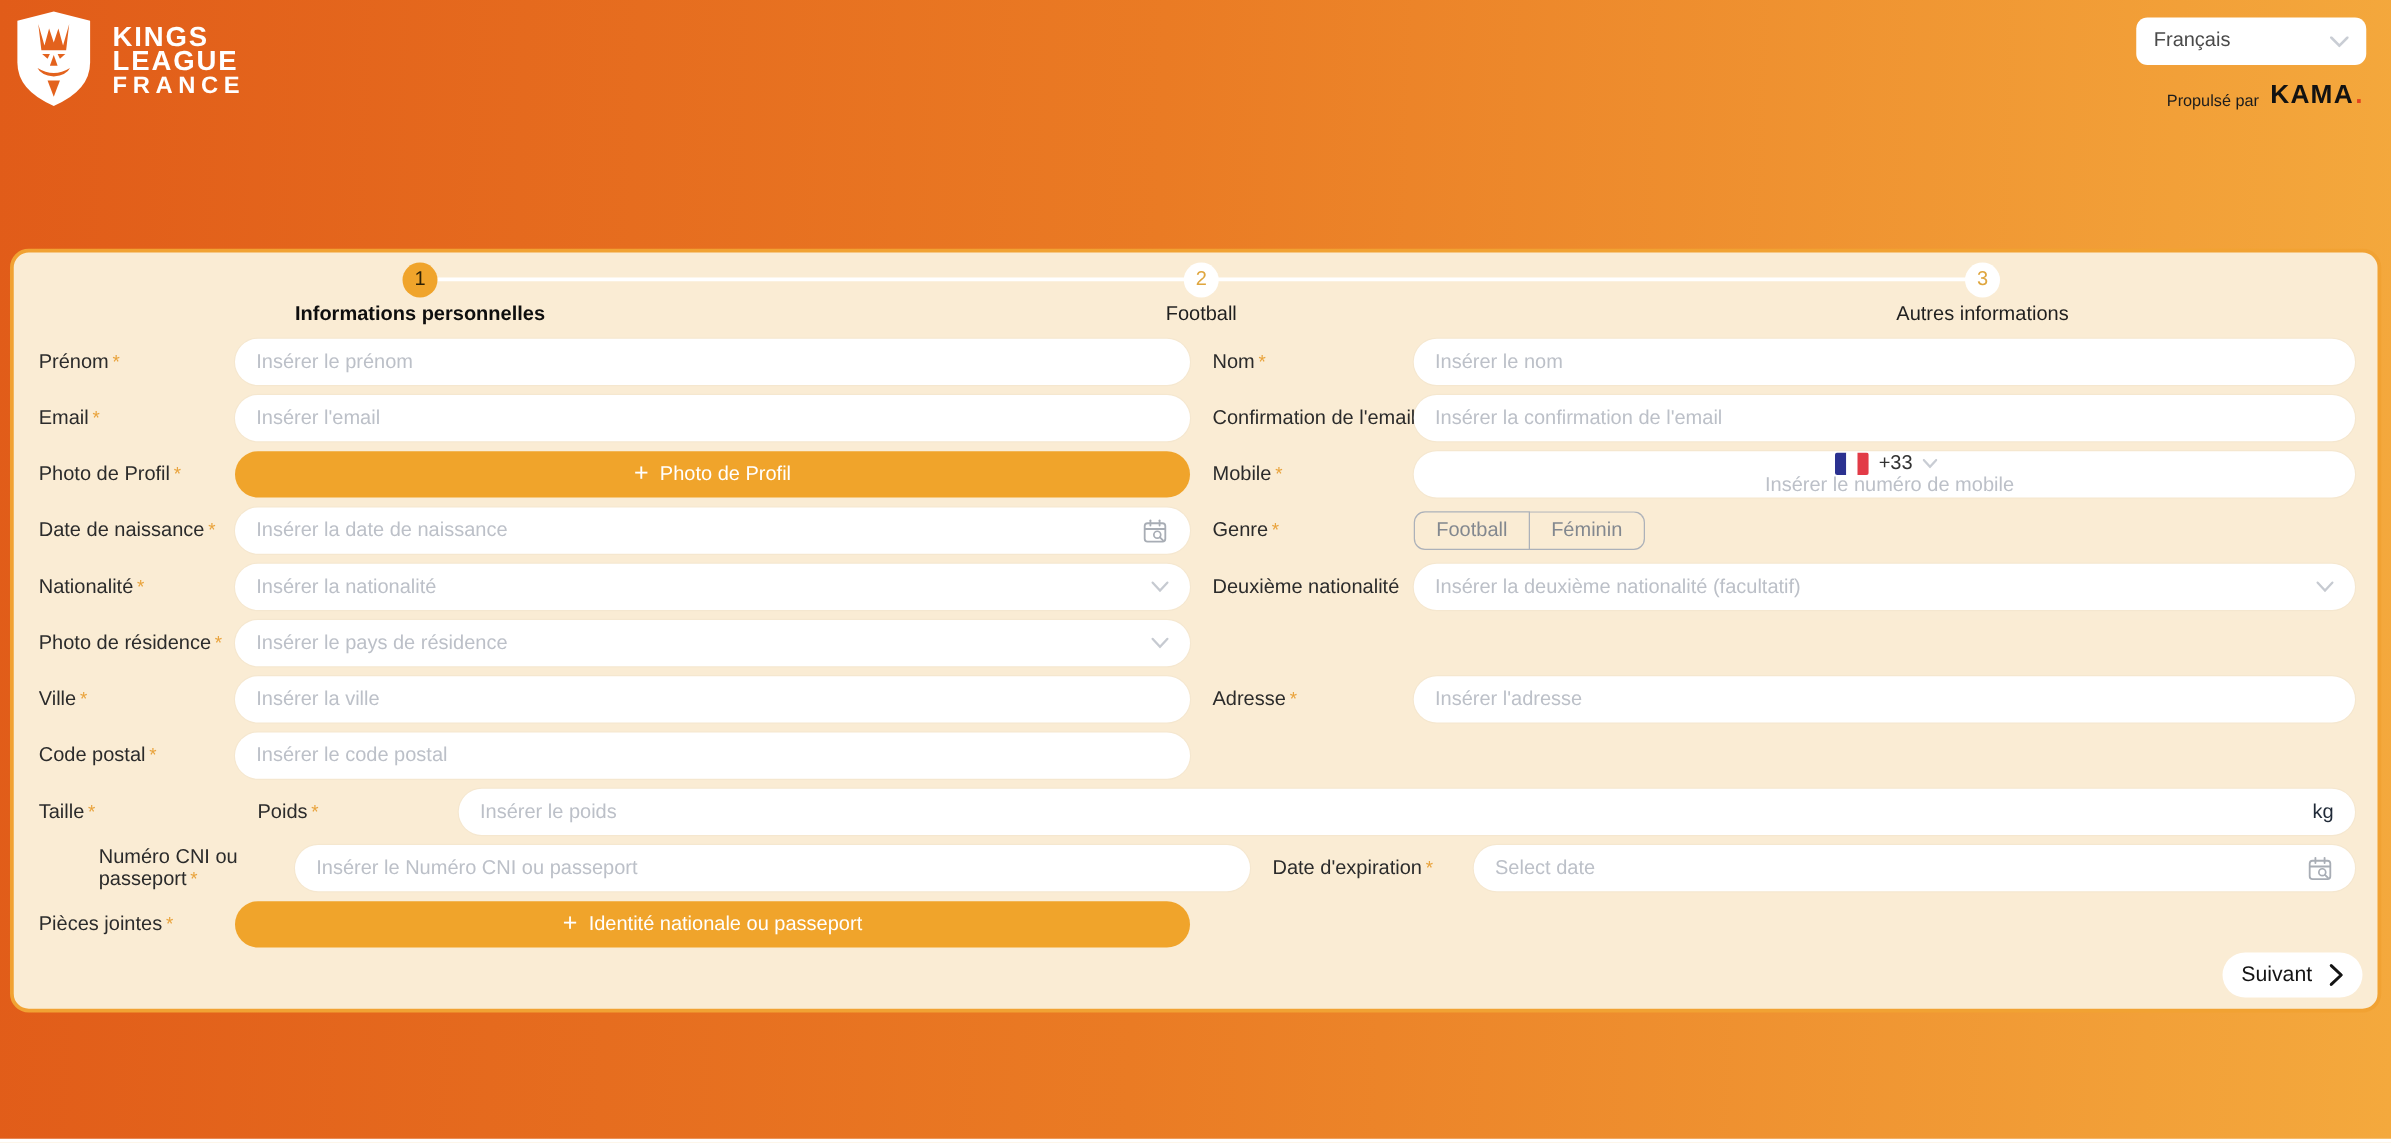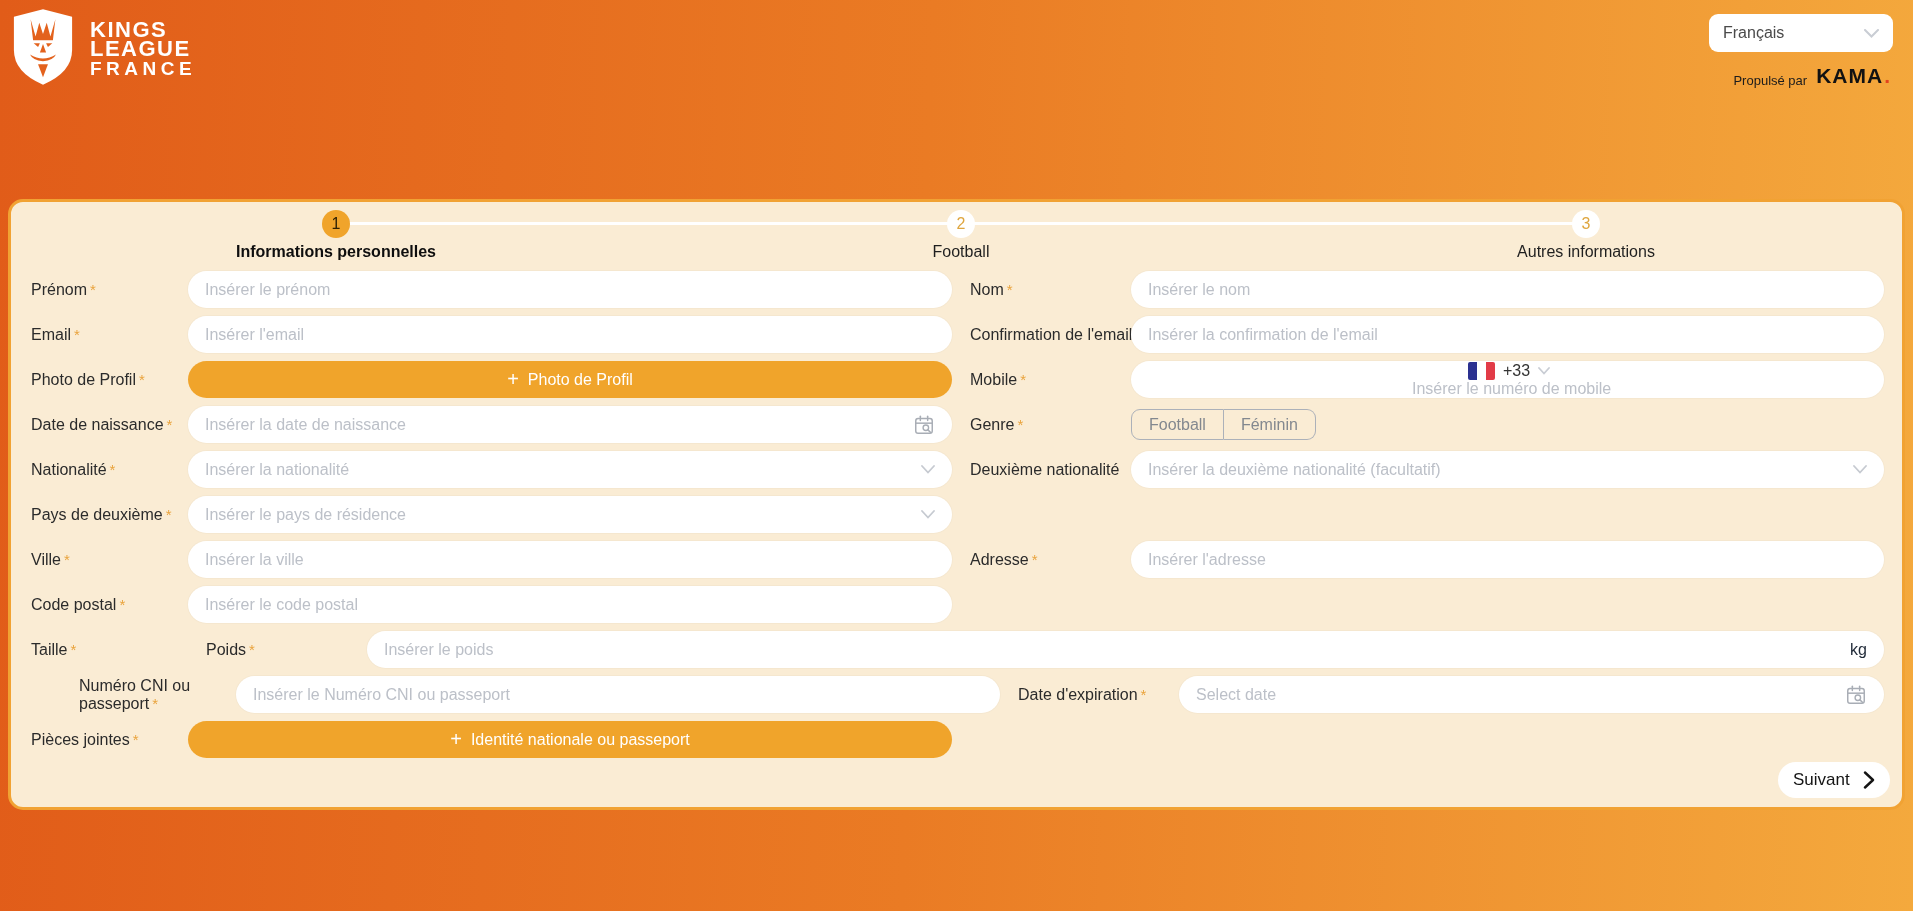--- a/index.html
+++ b/index.html
@@ -270,21 +270,21 @@
           <div class="box">
             <input type="text" placeholder="Insérer la deuxième nationalité (facultatif)" style="">
             <svg class="chev-down" width="14" height="9" viewBox="0 0 14 9">
                 <polyline points="1,1 7,7.5 13,1" fill="none" stroke="#C6CAD1" stroke-width="1.8" stroke-linecap="round"></polyline>
               </svg>
           </div>
         </div>
       </div>
 
       <div class="row">
-        <div class="lbl lbl-l"><span>Pays de deuxième</span><span class="req">*</span></div>
+        <div class="lbl lbl-l"><span>Photo de résidence</span><span class="req">*</span></div>
         <div class="fld-l">
           <div class="box">
             <input type="text" placeholder="Insérer le pays de résidence" style="">
             <svg class="chev-down" width="14" height="9" viewBox="0 0 14 9">
                 <polyline points="1,1 7,7.5 13,1" fill="none" stroke="#C6CAD1" stroke-width="1.8" stroke-linecap="round"></polyline>
               </svg>
           </div>
         </div>
       </div>
 

